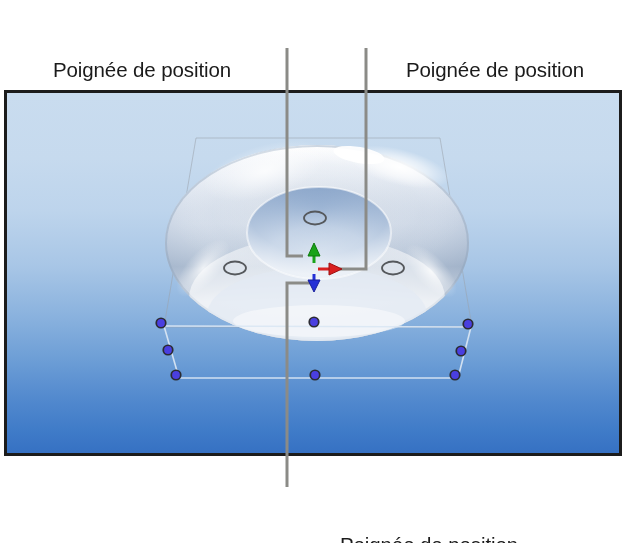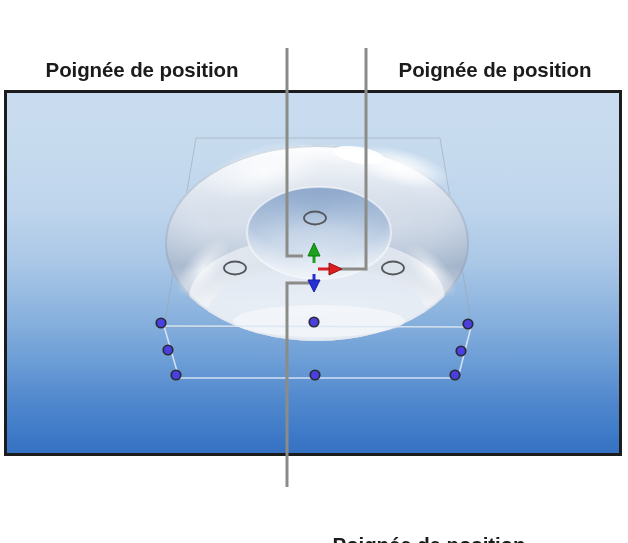--- a/index.html
+++ b/index.html
@@ -12,21 +12,20 @@
     width: 628px;
     height: 543px;
     font-family: "Liberation Sans", sans-serif;
     overflow: hidden;
     position: relative;
   }
   #root {
     position: relative;
     width: 628px;
     height: 466px;
-    font-weight: bold;
   }
 
   
   .callout {
     position: absolute;
     font-family: "Liberation Sans", sans-serif;
     font-size: 20.5px;
     line-height: 27px;
     color: #1b1b1b;
     white-space: pre;

